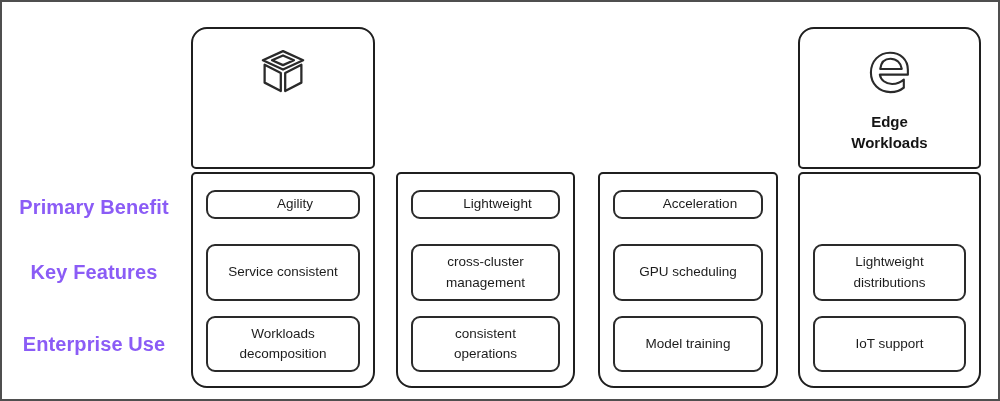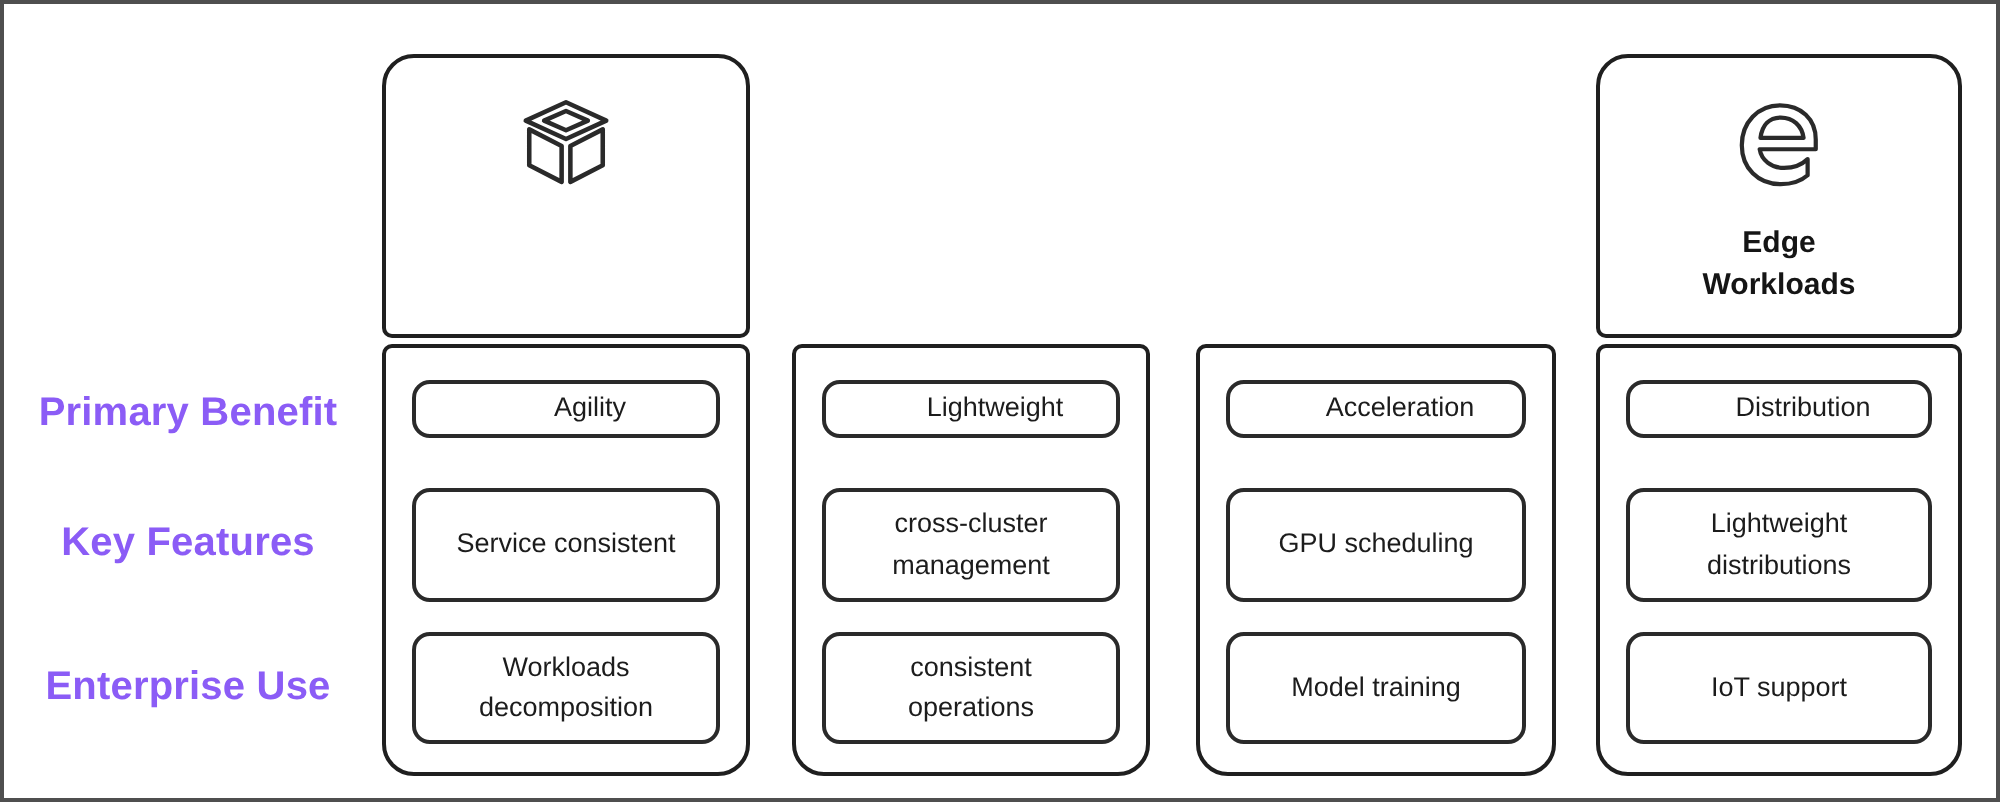--- a/index.html
+++ b/index.html
@@ -106,20 +106,19 @@
       <div class="icon-wrap">
         <svg width="52" height="52" viewBox="0 0 64 64" aria-hidden="true">
           <path fill="#ffffff" fill-rule="evenodd" stroke="#2a2a2a" stroke-width="2.6" stroke-linejoin="round" d="M32 7 C18.5 7 8.5 17.5 8.5 31.5 C8.5 45.5 18.5 55.5 32.5 55.5 C39 55.5 45 53.5 49 50 L49 40 C45.5 43.5 40.5 45.5 34.5 45.5 C26.5 45.5 20.5 40.5 19.5 34 L54 34 L54 28 C54 15.5 45 7 32 7 Z
                M20 27 C21 19 25.5 14.5 32.5 14.5 C40 14.5 45.5 19.5 46.5 27 Z"></path>
         </svg>
       </div>
       <div class="card-title">Edge
 Workloads</div>
     </div>
     <div class="body-card">
-      <div class="cell c1">Distribution</div>
       <div class="cell c2">Lightweight
 distributions</div>
       <div class="cell c3">IoT support</div>
     </div>
   </div>
 
 </div>
 
 </body></html>

